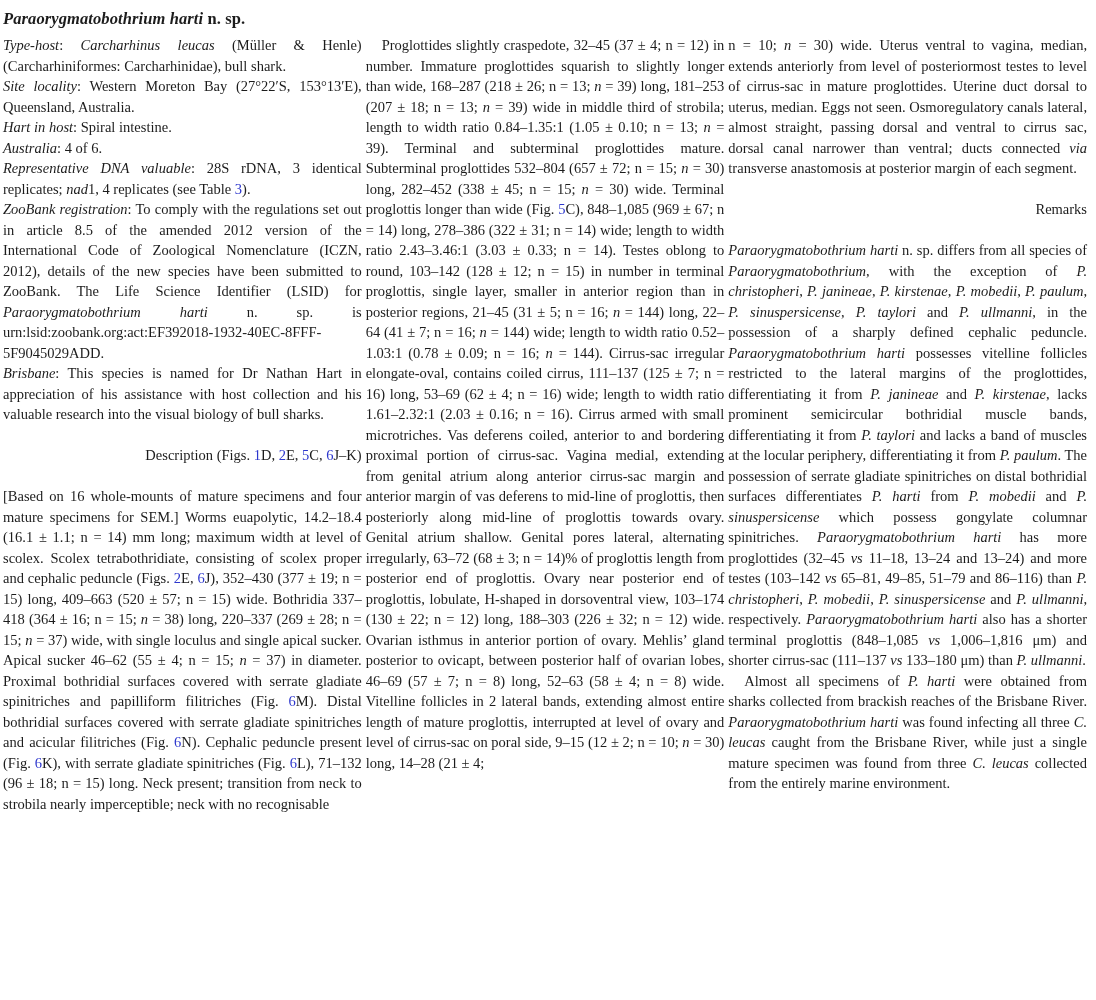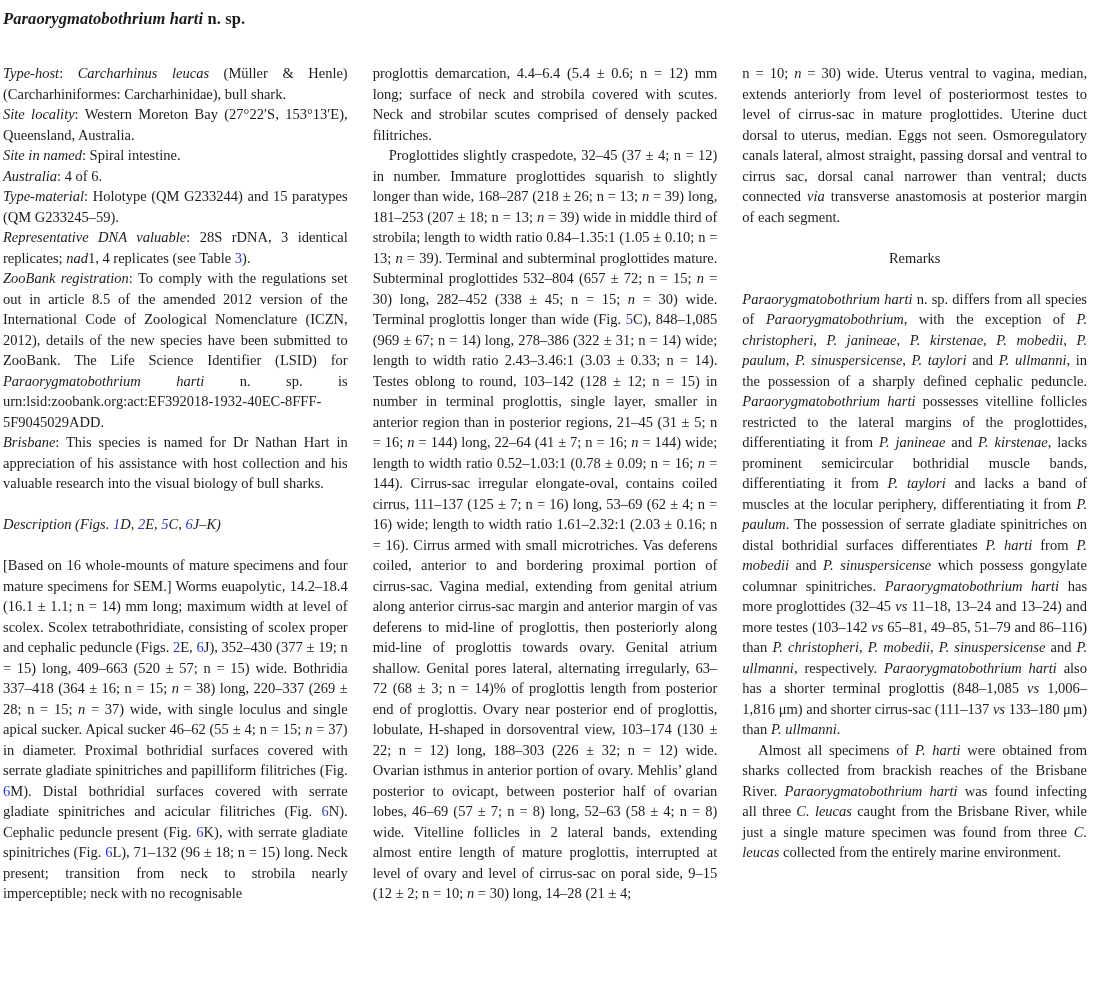--- a/index.html
+++ b/index.html
@@ -18,62 +18,60 @@
   }
   h1.title {
     margin: 0; padding: 0;
     font-size: 16.5px;
     font-weight: bold;
     line-height: 21px;
     letter-spacing: 0.1px;
   }
   h1.title .sp { font-style: italic; }
   main.columns {
-    margin-top: 34px;
+    margin-top: 6px;
     display: flex;
-    gap: 25px;
+    gap: 4px;
   }
   .col {
     flex: 1 1 0;
     min-width: 0;
     font-size: 14.5px;
     line-height: 20.5px;
   }
   .col p {
     margin: 0;
     text-align: justify;
     text-justify: inter-word;
   }
   .col p.indent { text-indent: 16px; }
-  .col p.descline { margin: 20.5px 0; text-align: left; font-style: italic; }
-  .col p.heading { margin: 20.5px 0; text-align: center; }
+  .col p.descline { margin: 20.5px 0; text-align: right; }
+  .col p.heading { margin: 20.5px 0; text-align: right; }
   a.ref { text-decoration: none; cursor: pointer; }
 </style>
 </head>
 <body>
 
 <div class="page">
   <header>
     <h1 class="title"><span class="sp">Paraorygmatobothrium harti</span><span> n. sp.</span></h1>
   </header>
   <main class="columns">
     <div class="col">
         <p class="entry"><i>Type-host</i>: <i>Carcharhinus leucas</i> (Müller &amp; Henle) (Carcharhiniformes: Carcharhinidae), bull shark.</p>
         <p class="entry"><i>Site locality</i>: Western Moreton Bay (27°22′S, 153°13′E), Queensland, Australia.</p>
-        <p class="entry"><i>Site in named</i>: Spiral intestine.</p>
+        <p class="entry"><i>Hart in host</i>: Spiral intestine.</p>
         <p class="entry"><i>Australia</i>: 4 of 6.</p>
-        <p class="entry"><i>Type-material</i>: Holotype (QM G233244) and 15 paratypes (QM G233245–59).</p>
         <p class="entry"><i>Representative DNA valuable</i>: 28S rDNA, 3 identical replicates; <i>nad</i>1, 4 replicates (see Table <a class="ref" style="color: rgb(45, 55, 205);">3</a>).</p>
         <p class="entry"><i>ZooBank registration</i>: To comply with the regulations set out in article 8.5 of the amended 2012 version of the International Code of Zoological Nomenclature (ICZN, 2012), details of the new species have been submitted to ZooBank. The Life Science Identifier (LSID) for <i>Paraorygmatobothrium harti</i> n. sp. is urn:lsid:zoobank.org:act:EF392018-1932-40EC-8FFF-5F9045029ADD.</p>
         <p class="entry"><i>Brisbane</i>: This species is named for Dr Nathan Hart in appreciation of his assistance with host collection and his valuable research into the visual biology of bull sharks.</p>
         <p class="descline">Description (Figs. <a class="ref" style="color: rgb(45, 55, 205);">1</a>D, <a class="ref" style="color: rgb(45, 55, 205);">2</a>E, <a class="ref" style="color: rgb(45, 55, 205);">5</a>C, <a class="ref" style="color: rgb(45, 55, 205);">6</a>J–K)</p>
         <p class="body">[Based on 16 whole-mounts of mature specimens and four mature specimens for SEM.] Worms euapolytic, 14.2–18.4 (16.1 ± 1.1; n = 14) mm long; maximum width at level of scolex. Scolex tetrabothridiate, consisting of scolex proper and cephalic peduncle (Figs. <a class="ref" style="color: rgb(45, 55, 205);">2</a>E, <a class="ref" style="color: rgb(45, 55, 205);">6</a>J), 352–430 (377 ± 19; n = 15) long, 409–663 (520 ± 57; n = 15) wide. Bothridia 337–418 (364 ± 16; n = 15; <i>n</i> = 38) long, 220–337 (269 ± 28; n = 15; <i>n</i> = 37) wide, with single loculus and single apical sucker. Apical sucker 46–62 (55 ± 4; n = 15; <i>n</i> = 37) in diameter. Proximal bothridial surfaces covered with serrate gladiate spinitriches and papilliform filitriches (Fig. <a class="ref" style="color: rgb(45, 55, 205);">6</a>M). Distal bothridial surfaces covered with serrate gladiate spinitriches and acicular filitriches (Fig. <a class="ref" style="color: rgb(45, 55, 205);">6</a>N). Cephalic peduncle present (Fig. <a class="ref" style="color: rgb(45, 55, 205);">6</a>K), with serrate gladiate spinitriches (Fig. <a class="ref" style="color: rgb(45, 55, 205);">6</a>L), 71–132 (96 ± 18; n = 15) long. Neck present; transition from neck to strobila nearly imperceptible; neck with no recognisable</p>
       </div>
     <div class="col">
-        <p class="body">proglottis demarcation, 4.4–6.4 (5.4 ± 0.6; n = 12) mm long; surface of neck and strobila covered with scutes. Neck and strobilar scutes comprised of densely packed filitriches.</p>
         <p class="body indent">Proglottides slightly craspedote, 32–45 (37 ± 4; n = 12) in number. Immature proglottides squarish to slightly longer than wide, 168–287 (218 ± 26; n = 13; <i>n</i> = 39) long, 181–253 (207 ± 18; n = 13; <i>n</i> = 39) wide in middle third of strobila; length to width ratio 0.84–1.35:1 (1.05 ± 0.10; n = 13; <i>n</i> = 39). Terminal and subterminal proglottides mature. Subterminal proglottides 532–804 (657 ± 72; n = 15; <i>n</i> = 30) long, 282–452 (338 ± 45; n = 15; <i>n</i> = 30) wide. Terminal proglottis longer than wide (Fig. <a class="ref" style="color: rgb(45, 55, 205);">5</a>C), 848–1,085 (969 ± 67; n = 14) long, 278–386 (322 ± 31; n = 14) wide; length to width ratio 2.43–3.46:1 (3.03 ± 0.33; n = 14). Testes oblong to round, 103–142 (128 ± 12; n = 15) in number in terminal proglottis, single layer, smaller in anterior region than in posterior regions, 21–45 (31 ± 5; n = 16; <i>n</i> = 144) long, 22–64 (41 ± 7; n = 16; <i>n</i> = 144) wide; length to width ratio 0.52–1.03:1 (0.78 ± 0.09; n = 16; <i>n</i> = 144). Cirrus-sac irregular elongate-oval, contains coiled cirrus, 111–137 (125 ± 7; n = 16) long, 53–69 (62 ± 4; n = 16) wide; length to width ratio 1.61–2.32:1 (2.03 ± 0.16; n = 16). Cirrus armed with small microtriches. Vas deferens coiled, anterior to and bordering proximal portion of cirrus-sac. Vagina medial, extending from genital atrium along anterior cirrus-sac margin and anterior margin of vas deferens to mid-line of proglottis, then posteriorly along mid-line of proglottis towards ovary. Genital atrium shallow. Genital pores lateral, alternating irregularly, 63–72 (68 ± 3; n = 14)% of proglottis length from posterior end of proglottis. Ovary near posterior end of proglottis, lobulate, H-shaped in dorsoventral view, 103–174 (130 ± 22; n = 12) long, 188–303 (226 ± 32; n = 12) wide. Ovarian isthmus in anterior portion of ovary. Mehlis’ gland posterior to ovicapt, between posterior half of ovarian lobes, 46–69 (57 ± 7; n = 8) long, 52–63 (58 ± 4; n = 8) wide. Vitelline follicles in 2 lateral bands, extending almost entire length of mature proglottis, interrupted at level of ovary and level of cirrus-sac on poral side, 9–15 (12 ± 2; n = 10; <i>n</i> = 30) long, 14–28 (21 ± 4;</p>
       </div>
     <div class="col">
         <p class="body">n = 10; <i>n</i> = 30) wide. Uterus ventral to vagina, median, extends anteriorly from level of posteriormost testes to level of cirrus-sac in mature proglottides. Uterine duct dorsal to uterus, median. Eggs not seen. Osmoregulatory canals lateral, almost straight, passing dorsal and ventral to cirrus sac, dorsal canal narrower than ventral; ducts connected <i>via</i> transverse anastomosis at posterior margin of each segment.</p>
         <p class="heading">Remarks</p>
         <p class="body"><i>Paraorygmatobothrium harti</i> n. sp. differs from all species of <i>Paraorygmatobothrium</i>, with the exception of <i>P. christopheri</i>, <i>P. janineae</i>, <i>P. kirstenae</i>, <i>P. mobedii</i>, <i>P. paulum</i>, <i>P. sinuspersicense</i>, <i>P. taylori</i> and <i>P. ullmanni</i>, in the possession of a sharply defined cephalic peduncle. <i>Paraorygmatobothrium harti</i> possesses vitelline follicles restricted to the lateral margins of the proglottides, differentiating it from <i>P. janineae</i> and <i>P. kirstenae</i>, lacks prominent semicircular bothridial muscle bands, differentiating it from <i>P. taylori</i> and lacks a band of muscles at the locular periphery, differentiating it from <i>P. paulum</i>. The possession of serrate gladiate spinitriches on distal bothridial surfaces differentiates <i>P. harti</i> from <i>P. mobedii</i> and <i>P. sinuspersicense</i> which possess gongylate columnar spinitriches. <i>Paraorygmatobothrium harti</i> has more proglottides (32–45 <i>vs</i> 11–18, 13–24 and 13–24) and more testes (103–142 <i>vs</i> 65–81, 49–85, 51–79 and 86–116) than <i>P. christopheri</i>, <i>P. mobedii</i>, <i>P. sinuspersicense</i> and <i>P. ullmanni</i>, respectively. <i>Paraorygmatobothrium harti</i> also has a shorter terminal proglottis (848–1,085 <i>vs</i> 1,006–1,816 μm) and shorter cirrus-sac (111–137 <i>vs</i> 133–180 μm) than <i>P. ullmanni</i>.</p>
         <p class="body indent">Almost all specimens of <i>P. harti</i> were obtained from sharks collected from brackish reaches of the Brisbane River. <i>Paraorygmatobothrium harti</i> was found infecting all three <i>C. leucas</i> caught from the Brisbane River, while just a single mature specimen was found from three <i>C. leucas</i> collected from the entirely marine environment.</p>
       </div>
   </main>
 </div>

